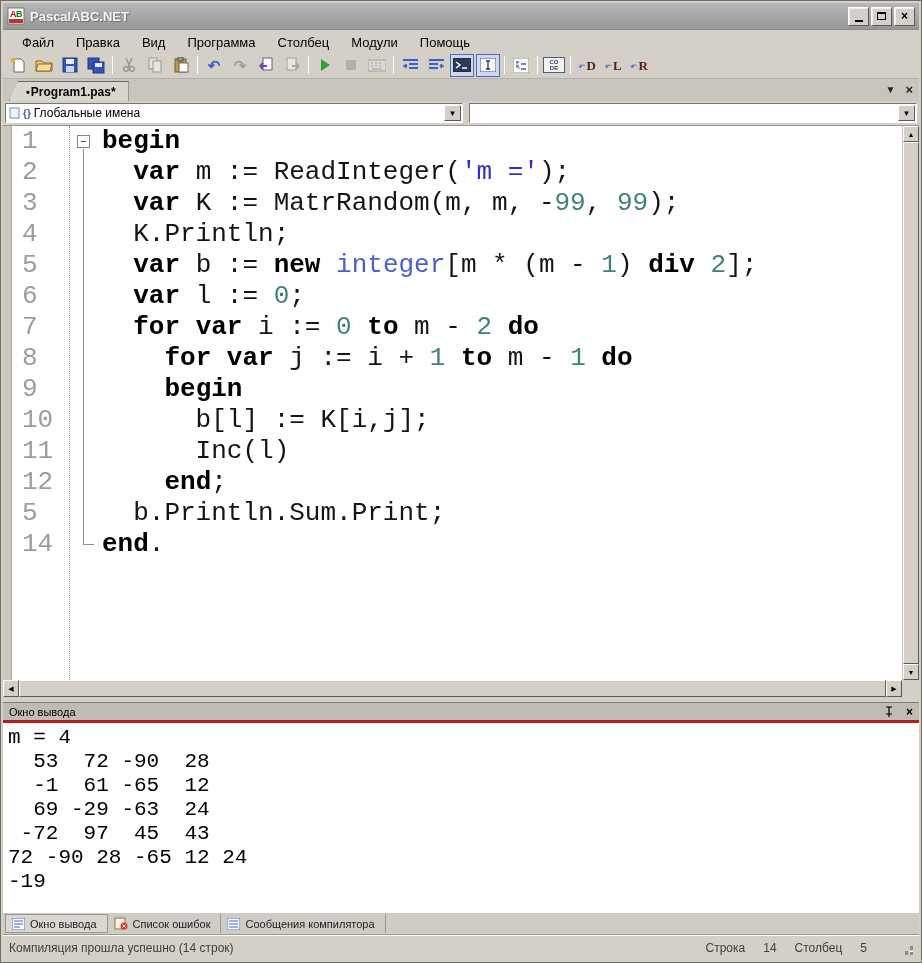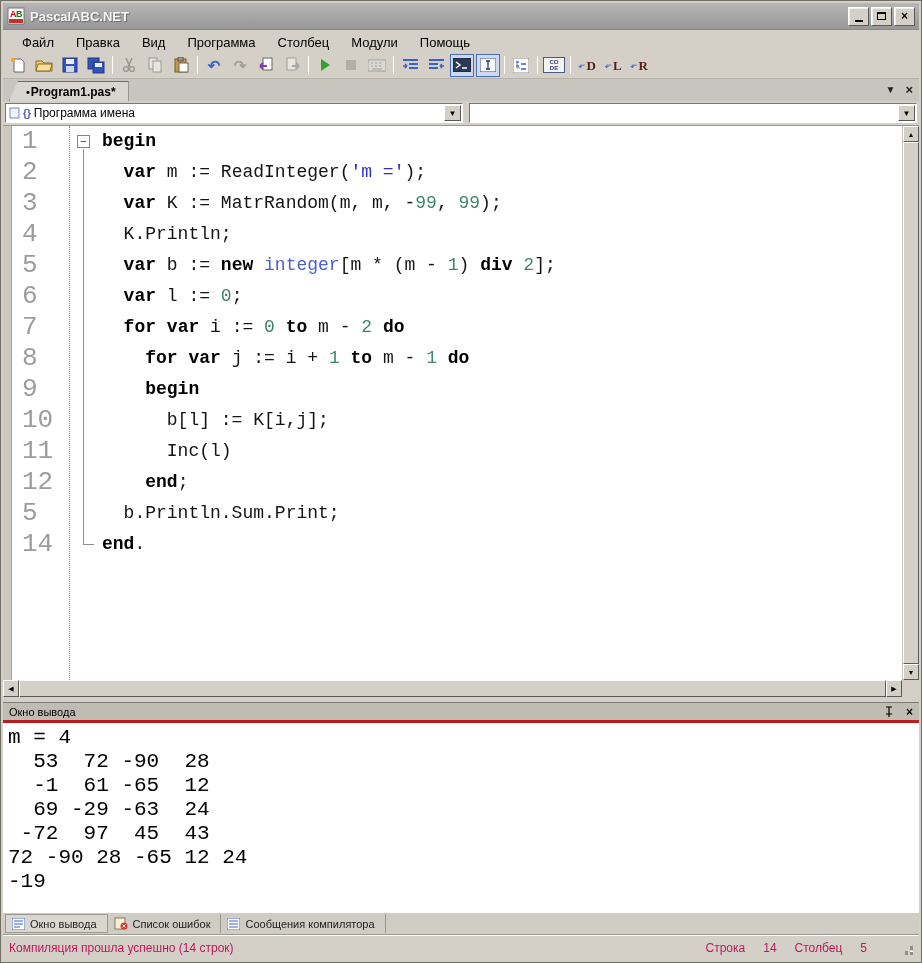--- a/index.html
+++ b/index.html
@@ -46,21 +46,21 @@
   .combo2 { flex:1; }
   .combo .ctext { flex:1; font-size:12px; color:#000; padding-left:3px; display:flex; align-items:center; gap:3px; white-space:nowrap; overflow:hidden; }
   .braces { color:#4a5a9a; font-weight:bold; font-size:10px; }
   .combo .cbtn { width:17px; height:16px; margin-right:1px; background:#d4d0c8; border:1px solid; border-color:#fff #5a5a5a #5a5a5a #fff; display:flex; align-items:center; justify-content:center; font-size:8px; color:#000; }
 
   
   .editor { flex:1 1 auto; display:flex; background:#fff; overflow:hidden; border-top:1px solid #9a978f; }
   .edge-strip { flex:0 0 9px; background:#ccc8c0; border-right:1px solid #aaa69e; }
   .linenums { flex:0 0 58px; padding-left:10px; padding-top:0; font-family:"Liberation Mono", monospace; font-size:26px; line-height:31px; color:#9c9c9c; border-right:1px dotted #8f8f8f; background:#fff; }
   .code-wrap { flex:1; position:relative; overflow:hidden; }
-  .code-lines { padding-left:32px; font-family:"Liberation Mono", monospace; font-size:18px; line-height:31px; white-space:pre; color:#141414; }
+  .code-lines { padding-left:32px; font-family:"Liberation Mono", monospace; font-size:26px; line-height:31px; white-space:pre; color:#141414; }
   .code-line { height:31px; }
   .seg-k { font-weight:bold; color:#000; }
   .seg-p { color:#141414; }
   .seg-s { color:#2f2fc8; }
   .seg-t { color:#4a5fd0; }
   .seg-n { color:#3f8569; }
   .fold-box { position:absolute; left:7px; top:9px; width:13px; height:13px; border:1px solid #848484; background:#fff; font-size:11px; line-height:11px; text-align:center; color:#333; }
   .fold-line { position:absolute; left:13px; top:23px; width:11px; height:396px; border-left:1px solid #909090; border-bottom:1px solid #909090; }
   
   .vscroll { flex:0 0 17px; background:#f1efe6; display:flex; flex-direction:column; border-left:1px solid #c6c3bb; }
@@ -82,21 +82,21 @@
   .outbody { flex:0 0 192px; background:#fff; border-top:3px solid #b91c1c; overflow:hidden; padding:3px 0 0 5px; }
   .out-line { font-family:"Liberation Mono", monospace; font-size:21px; line-height:24px; white-space:pre; color:#000; }
 
   
   .bottomtabs { height:22px; flex:0 0 22px; background:#cfccc5; display:flex; align-items:center; padding-left:2px; border-top:1px solid #fff; }
   .btab { height:19px; display:flex; align-items:center; gap:5px; font-size:11px; color:#222; padding:0 10px 0 6px; border-right:1px solid #9a978f; }
   .btab.active { background:#dad7d1; border:1px solid #9a978f; border-right:1px solid #9a978f; }
   .btab svg { display:block; }
 
   
-  .statusbar { height:26px; flex:0 0 26px; background:#d4d0c8; border-top:1px solid #9a978f; box-shadow:inset 0 1px 0 #fff; display:flex; align-items:center; padding:0 6px; font-size:12px; color:#be185d; }
+  .statusbar { height:26px; flex:0 0 26px; background:#d4d0c8; border-top:1px solid #9a978f; box-shadow:inset 0 1px 0 #fff; display:flex; align-items:center; padding:0 6px; font-size:12px; color:#404040; }
   .smsg { flex:1; }
   .spos { display:flex; gap:18px; margin-right:34px; }
   .grip { width:12px; height:12px; position:relative; margin-top:6px; }
   .grip::before { content:""; position:absolute; right:0; bottom:2px; width:3px; height:3px; background:#8f8d85; box-shadow:-5px 0 #8f8d85, 0 -5px #8f8d85; border-top:1px solid #fff; }
 </style>
 </head>
 <body>
 
 <div class="window">
 
@@ -279,21 +279,21 @@
     </div>
   </div>
 
   <div class="navrow">
     <div class="combo combo1">
       <span class="ctext">
         <svg width="11" height="12">
             <rect x="1" y="1" width="9" height="10" fill="#eef2fa" stroke="#7a8bb5"></rect>
           </svg>
         <span class="braces">{}</span>
-        <span>Программа имена</span>
+        <span>Глобальные имена</span>
       </span>
       <span class="cbtn">▼</span>
     </div>
     <div class="combo combo2">
       <span class="ctext"></span>
       <span class="cbtn">▼</span>
     </div>
   </div>
 
   <div class="editor">

